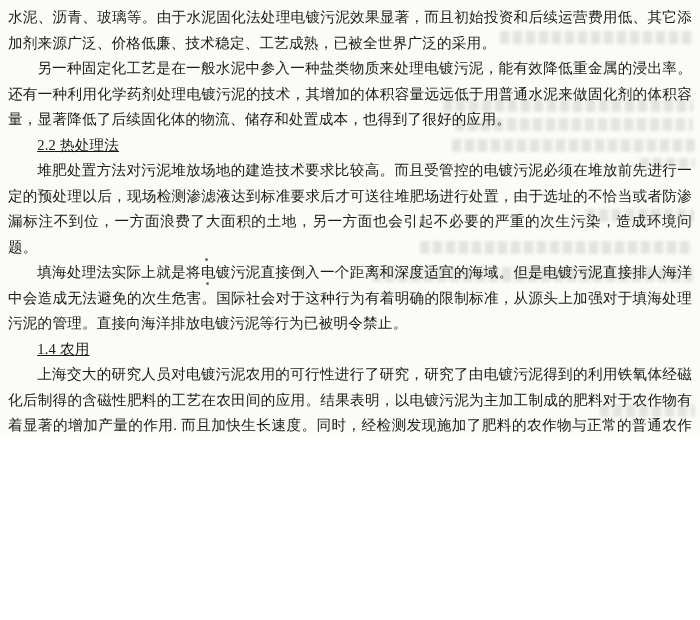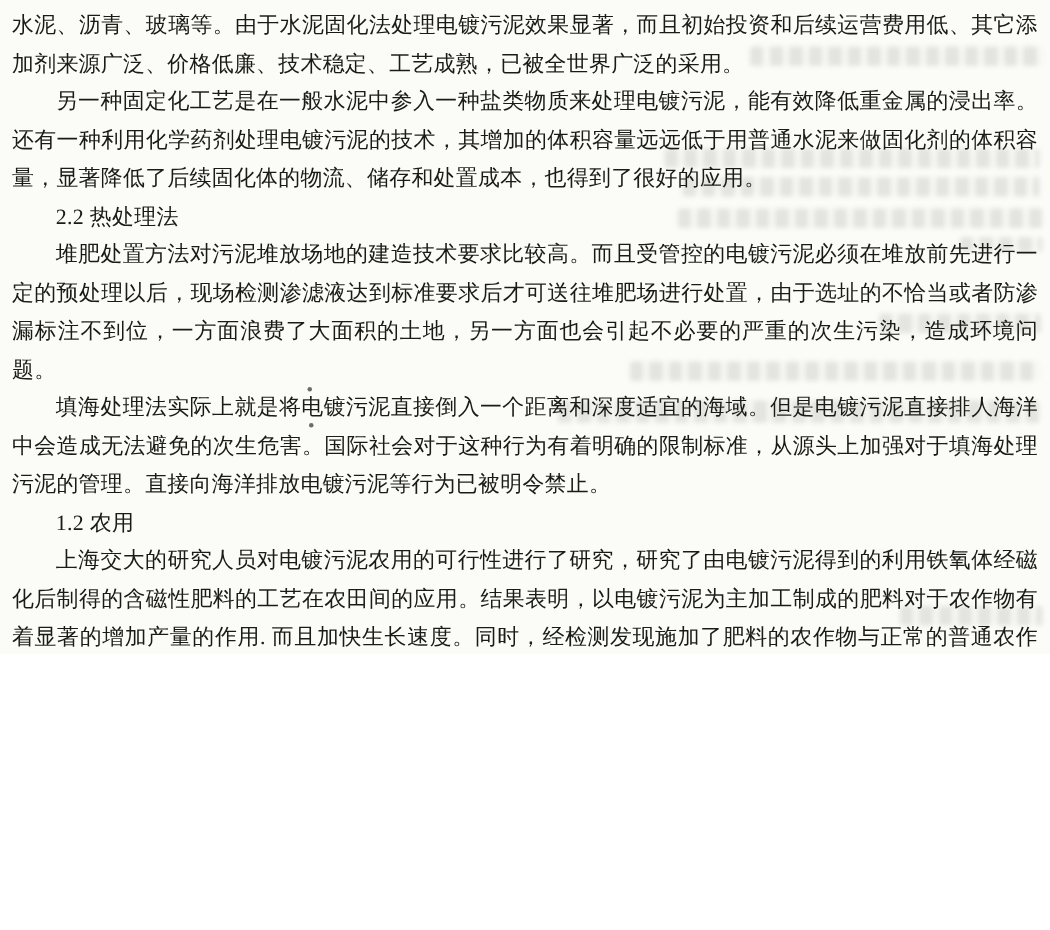--- a/index.html
+++ b/index.html
@@ -16,21 +16,21 @@
     left:8px;top:5px;right:8px;
     font-size:14.6px;
     line-height:25.5px;
     text-align:justify;
     text-justify:inter-ideograph;
     letter-spacing:0.2px;
     filter:blur(0.22px) contrast(1.04);
   }
   .para{margin:0;}
   .para.indent{text-indent:2em;font-family:Liberation Serif, serif;}
-  .heading{margin:0;text-indent:2em;}
+  .heading{margin:0;text-indent:2em;text-decoration:underline;}
   
   .bleed{
     position:absolute;
     background:repeating-linear-gradient(90deg,
       rgba(110,110,100,0.40) 0 9px,
       rgba(110,110,100,0.05) 9px 13px);
     filter:blur(1.7px);
     opacity:0.42;
     border-radius:2px;
     pointer-events:none;
@@ -66,17 +66,17 @@
   <div class="speck" style="left:206px;top:282px;"></div>
   <div class="speck" style="left:167px;top:509px;"></div>
   <div class="speck" style="left:189px;top:553px;"></div>
 
   <div class="content">
     <p class="para">水泥、沥青、玻璃等。由于水泥固化法处理电镀污泥效果显著，而且初始投资和后续运营费用低、其它添加剂来源广泛、价格低廉、技术稳定、工艺成熟，已被全世界广泛的采用。</p>
     <p class="para indent">另一种固定化工艺是在一般水泥中参入一种盐类物质来处理电镀污泥，能有效降低重金属的浸出率。还有一种利用化学药剂处理电镀污泥的技术，其增加的体积容量远远低于用普通水泥来做固化剂的体积容量，显著降低了后续固化体的物流、储存和处置成本，也得到了很好的应用。</p>
     <p class="heading">2.2 热处理法</p>
     <p class="para indent">堆肥处置方法对污泥堆放场地的建造技术要求比较高。而且受管控的电镀污泥必须在堆放前先进行一定的预处理以后，现场检测渗滤液达到标准要求后才可送往堆肥场进行处置，由于选址的不恰当或者防渗漏标注不到位，一方面浪费了大面积的土地，另一方面也会引起不必要的严重的次生污染，造成环境问题。</p>
     <p class="para indent">填海处理法实际上就是将电镀污泥直接倒入一个距离和深度适宜的海域。但是电镀污泥直接排人海洋中会造成无法避免的次生危害。国际社会对于这种行为有着明确的限制标准，从源头上加强对于填海处理污泥的管理。直接向海洋排放电镀污泥等行为已被明令禁止。</p>
-    <p class="heading">1.2 农用</p>
+    <p class="heading">1.4 农用</p>
     <p class="para indent">上海交大的研究人员对电镀污泥农用的可行性进行了研究，研究了由电镀污泥得到的利用铁氧体经磁化后制得的含磁性肥料的工艺在农田间的应用。结果表明，以电镀污泥为主加工制成的肥料对于农作物有着显著的增加产量的作用. 而且加快生长速度。同时，经检测发现施加了肥料的农作物与正常的普通农作物相比较，各项元素含量相差无几。另外含铬污泥作为微量元素化肥，在花朵的施肥过程中，对于植物生长是促进作用，而且人物不会摄入有毒的物质。同时也应注意，重金属聚集效应是否会对人类健康造成危害，产生不必要的此生危害。</p>
   </div>
 
 </div>
 
 </body></html>

